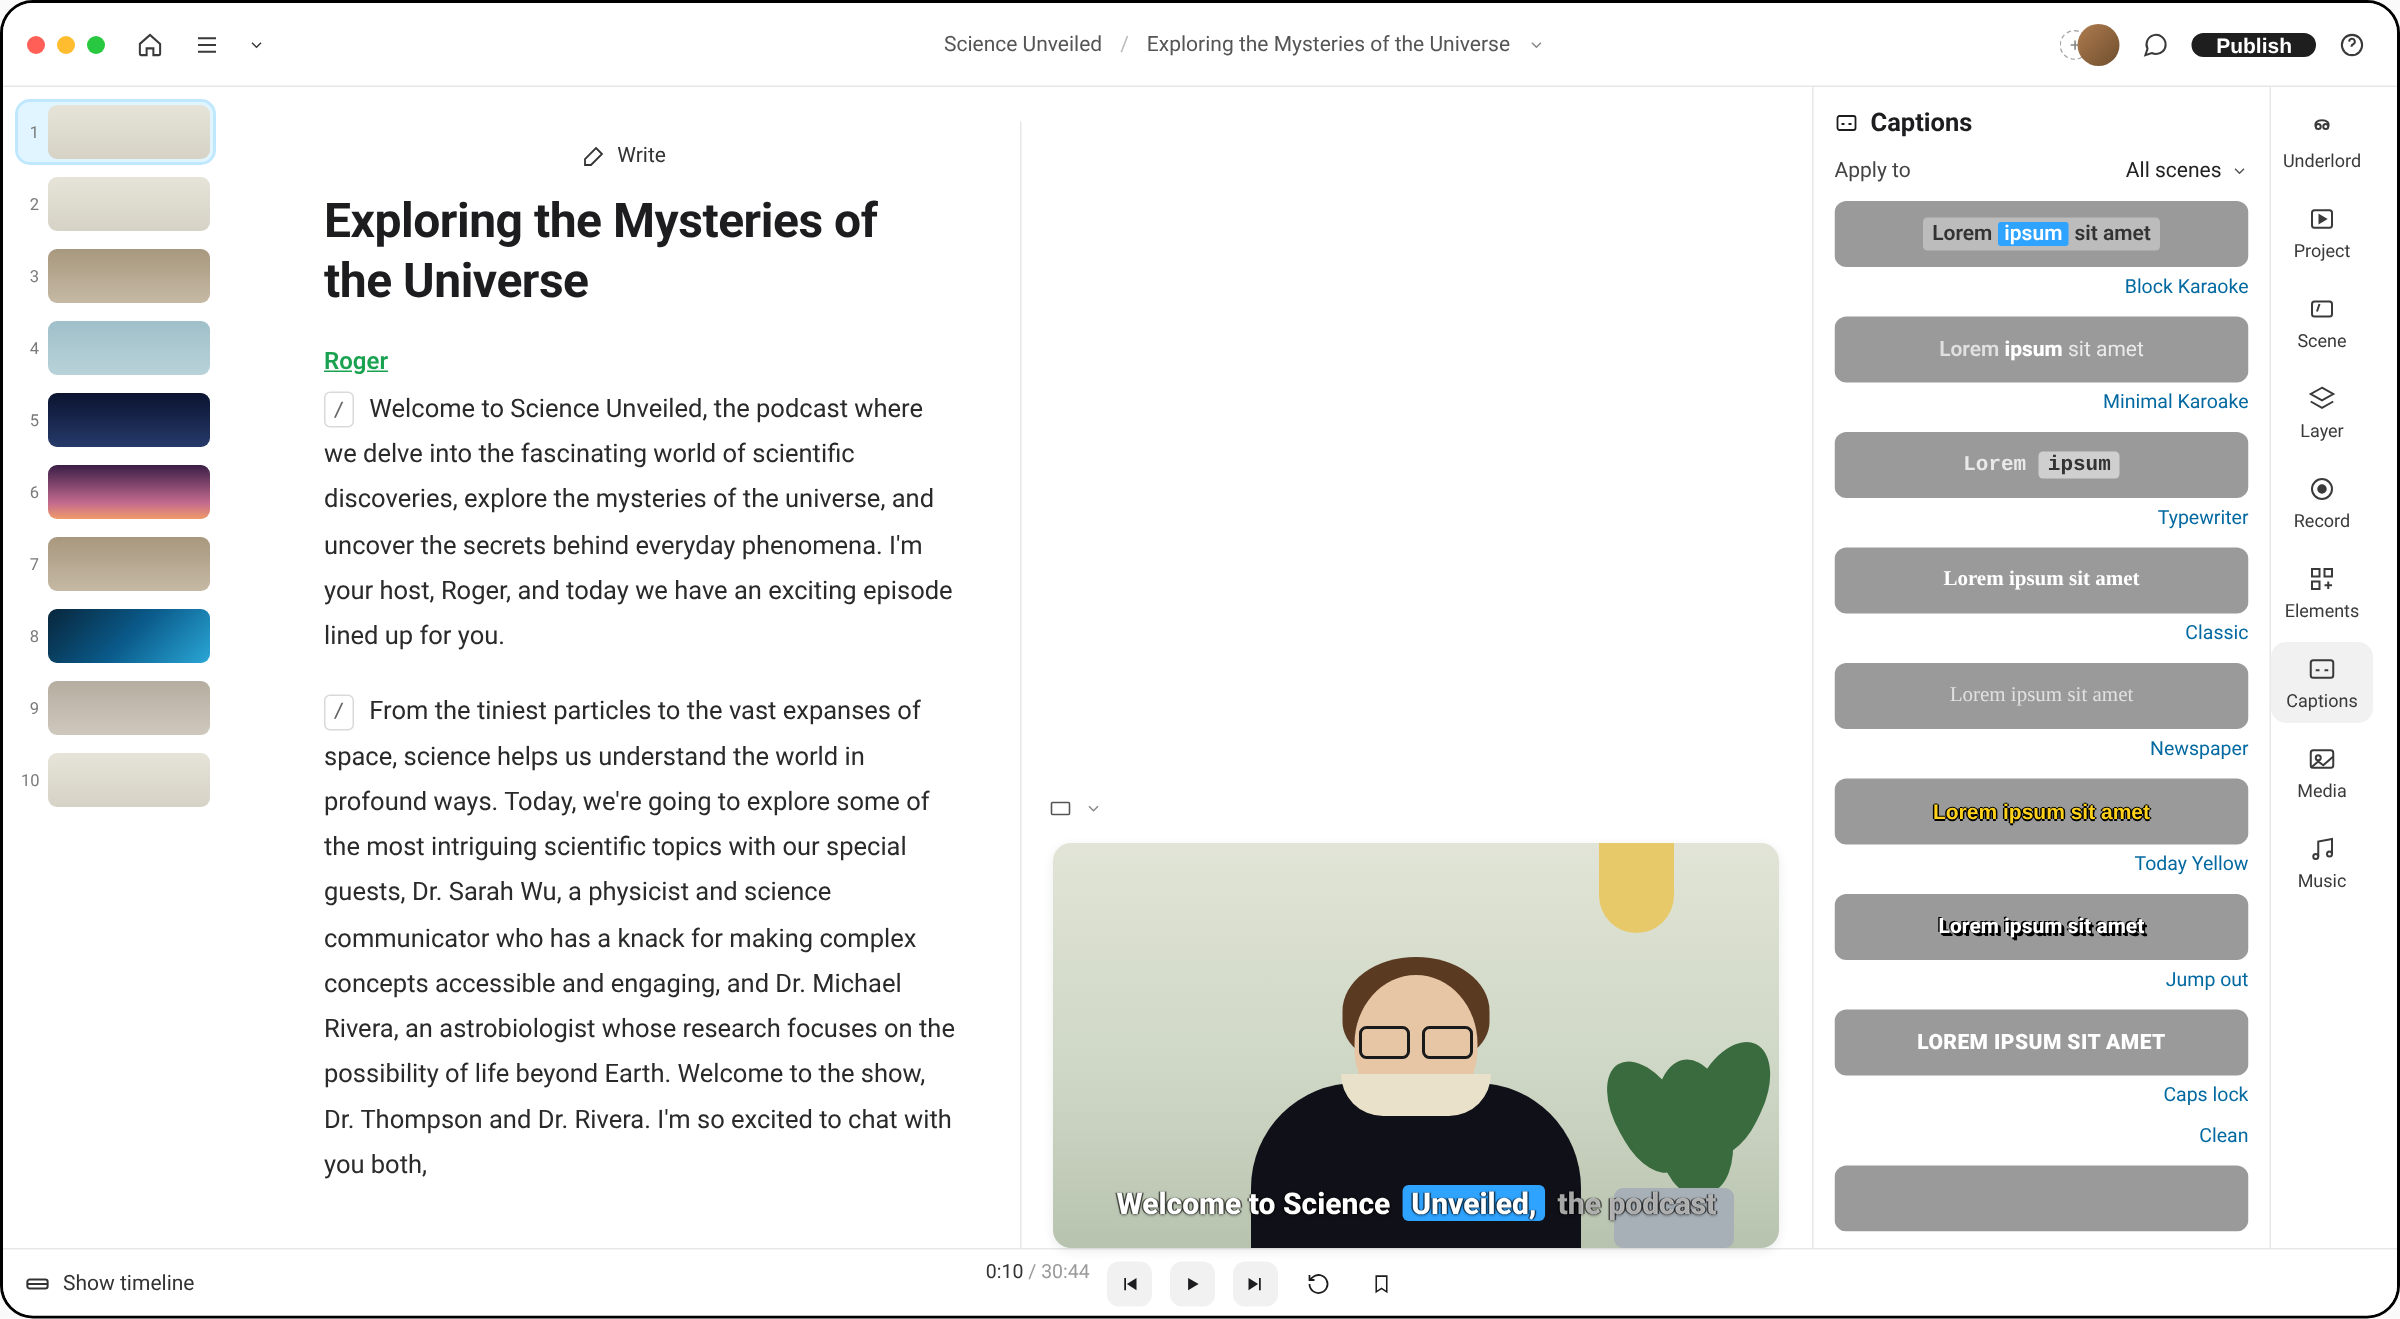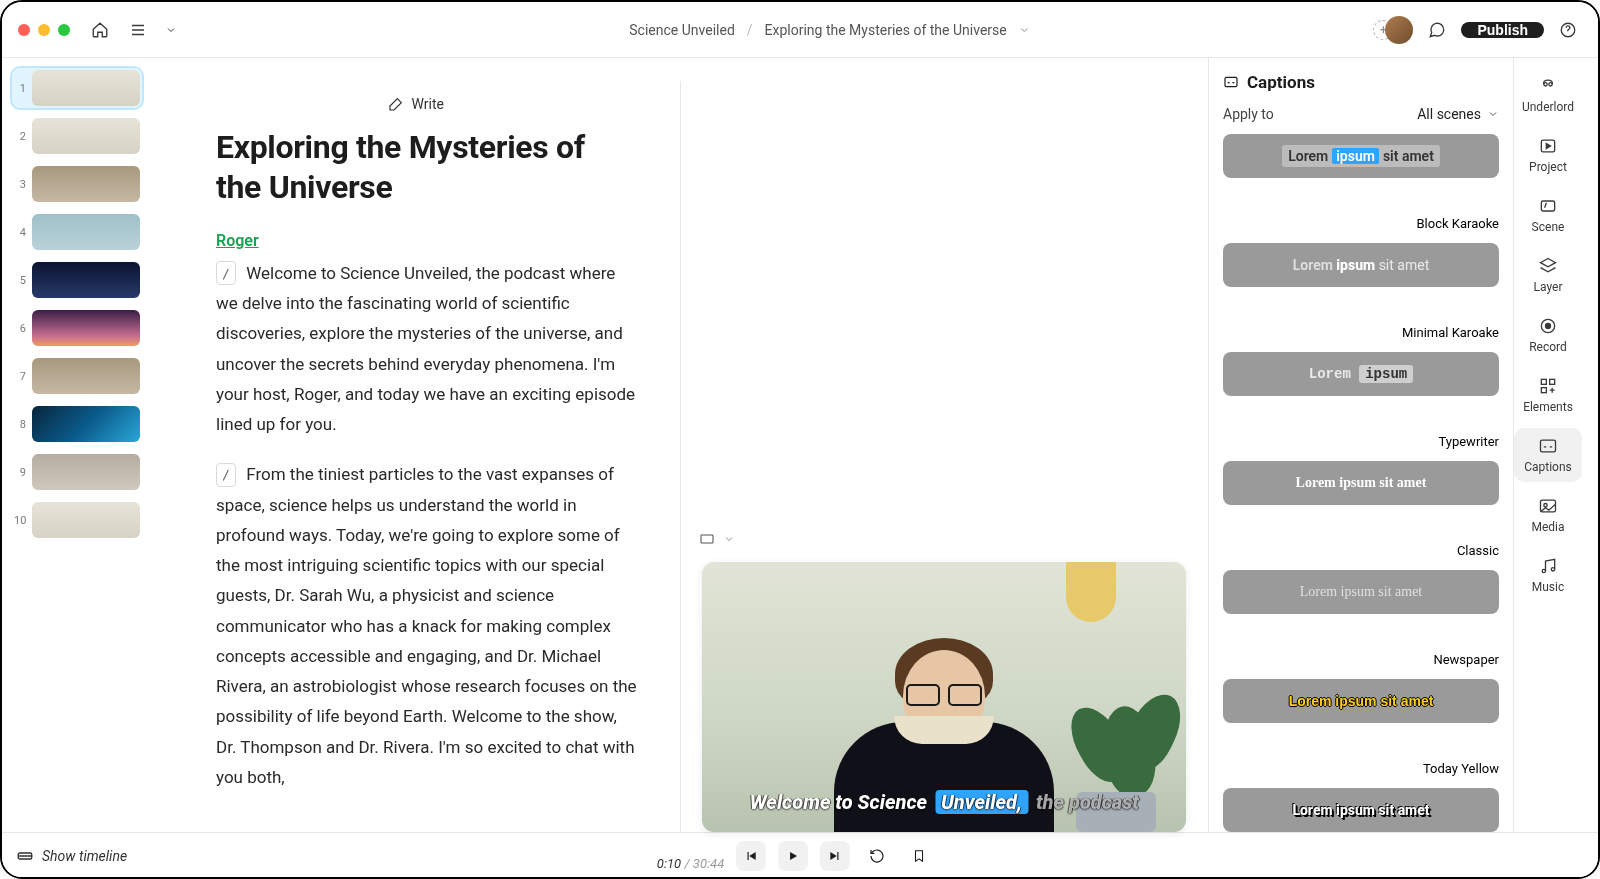--- a/index.html
+++ b/index.html
@@ -57,21 +57,21 @@
   .script-body{flex:1;overflow:hidden;padding:0 40px 20px 64px;}
   .title{font-size:32px;font-weight:700;line-height:1.25;margin:0 0 24px 0;letter-spacing:-0.01em;max-width:420px;}
   .speaker{color:var(--accent);font-weight:600;font-size:16px;margin-bottom:8px;text-decoration:underline;}
   .para{font-size:17px;line-height:1.78;color:#2a2a2a;margin:0 0 20px 0;max-width:460px;}
   .slash{display:inline-flex;align-items:center;justify-content:center;width:18px;height:22px;
     border:1px solid #d9d9d9;border-radius:4px;font-family:ui-monospace,monospace;font-size:13px;color:#666;margin-right:6px;position:relative;top:-1px;}
   .preview-col{flex:1;min-width:0;display:flex;flex-direction:column;}
   .preview-top{height:46px;display:flex;align-items:center;gap:8px;padding-left:18px;color:#555;}
   .preview-area{flex:1;display:flex;align-items:center;justify-content:center;}
   .video{width:484px;height:270px;border-radius:12px;background:linear-gradient(180deg,#e1e4d6 0%,#cdd6c4 60%,#b8c3af 100%);
-    position:relative;overflow:hidden;box-shadow:0 2px 8px rgba(0,0,0,.08);font-style:italic;}
+    position:relative;overflow:hidden;box-shadow:0 2px 8px rgba(0,0,0,.08);}
   .person{position:absolute;left:50%;bottom:0;transform:translateX(-50%);
     width:240px;height:200px;}
   .head{width:82px;height:92px;background:#e7c6a6;border-radius:50% 50% 46% 46%;
     position:absolute;top:18px;left:50%;transform:translateX(-50%);}
   .hair{position:absolute;top:6px;left:50%;transform:translateX(-50%);
     width:98px;height:72px;background:#5a3b22;border-radius:50% 50% 40% 40%;}
   .glasses{position:absolute;top:52px;left:50%;transform:translateX(-50%);width:76px;height:18px;}
   .glasses span{position:absolute;top:0;width:30px;height:18px;border:2px solid #1a1a1a;border-radius:5px;}
   .glasses span:first-child{left:0}.glasses span:last-child{right:0}
   .body{position:absolute;bottom:0;left:50%;transform:translateX(-50%);
@@ -94,21 +94,21 @@
   .rpanel{width:276px;background:var(--panel);border-left:1px solid var(--line);
     display:flex;flex-direction:column;padding:14px 14px 0 14px;}
   .rpanel h3{margin:0 0 14px 0;display:flex;align-items:center;gap:8px;font-size:17px;font-weight:700;}
   .applyrow{display:flex;justify-content:space-between;align-items:center;font-size:14px;
     color:#444;margin-bottom:12px;}
   .applyrow .sel{display:flex;align-items:center;gap:6px;color:#222;}
   .preset-list{display:flex;flex-direction:column;gap:12px;overflow:hidden;}
   .preset{display:flex;flex-direction:column;gap:6px;align-items:flex-end;cursor:pointer;}
   .preset-box{width:100%;height:44px;border-radius:8px;background:#9a9a9a;display:flex;
     align-items:center;justify-content:center;font-size:14px;font-weight:600;padding:0 6px;box-sizing:border-box;}
-  .preset-label{font-size:13px;color:#000000;margin-top:32px;}
+  .preset-label{font-size:13px;color:#0369a1;}
   .pb-block{background:#9a9a9a;}
   .chip-bg{background:#bcbcbc;padding:3px 6px;border-radius:3px;display:inline-flex;gap:4px;}
   .chip-hi{background:#2ea3ff;color:#fff;border-radius:2px;padding:0 4px;}
   .pb-min .w1{color:#e0e0e0}.pb-min .w2{color:#fff;font-weight:800}.pb-min .w3{color:#eaeaea;font-weight:400}
   .pb-type{font-family:"Courier New",monospace;color:#e9e9e9;}
   .pb-type .wbox{background:#cfcfcf;color:#333;padding:1px 6px;border-radius:3px;font-weight:700;}
   .pb-classic{color:#fff;font-family:Georgia,serif;font-weight:700;}
   .pb-news{color:#e0e0e0;font-family:Georgia,serif;font-weight:400;}
   .pb-yellow{color:var(--yellow);font-weight:800;text-shadow:0 1px 0 #000,1px 0 0 #000,-1px 0 0 #000,0 -1px 0 #000;font-family:Arial Black,Arial,sans-serif;}
   .pb-jump{color:#fff;font-weight:800;text-shadow:0 0 0 #000,1px 1px 0 #000,-1px -1px 0 #000,2px 2px 0 #000;}
@@ -118,23 +118,23 @@
   .pb-mono{font-family:ui-monospace,Menlo,Consolas,monospace;color:#efefef;font-weight:700;}
   
   .rail{width:84px;background:var(--panel);border-left:1px solid var(--line);
     display:flex;flex-direction:column;padding-top:10px;gap:6px;}
   .rail-item{width:68px;height:54px;border-radius:10px;display:flex;flex-direction:column;
     align-items:center;justify-content:center;gap:4px;font-size:12px;color:#3a3a3a;cursor:pointer;}
   .rail-item.active{background:#f1f1f1;}
   .rail-item svg{pointer-events:none;}
   
   .bottombar{height:46px;background:var(--panel);border-top:1px solid var(--line);
-    display:flex;align-items:center;justify-content:space-between;padding:0 14px;font-style:italic;}
+    display:flex;align-items:center;justify-content:space-between;padding:0 14px;}
   .timeline-btn{display:flex;align-items:center;gap:8px;font-size:14px;color:#333;cursor:pointer;}
-  .transport{display:flex;align-items:flex-end;gap:12px;}
+  .transport{display:flex;align-items:flex-start;gap:12px;}
   .time{font-size:13px;color:#333;}
   .time .dur{color:#9a9a9a}
   .ctl{width:30px;height:30px;border-radius:8px;background:#f1f1f1;display:flex;
     align-items:center;justify-content:center;cursor:pointer;}
   .ctl.plain{background:transparent;}
   svg{display:block}
 </style>
 </head>
 <body>
 

